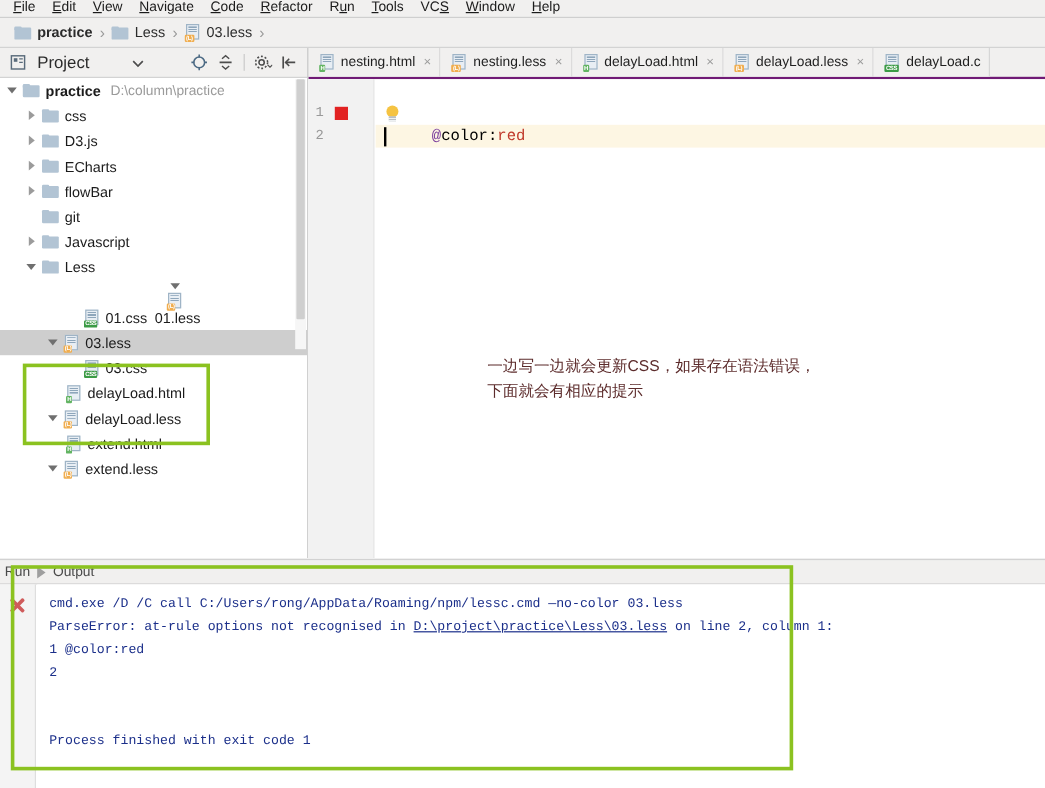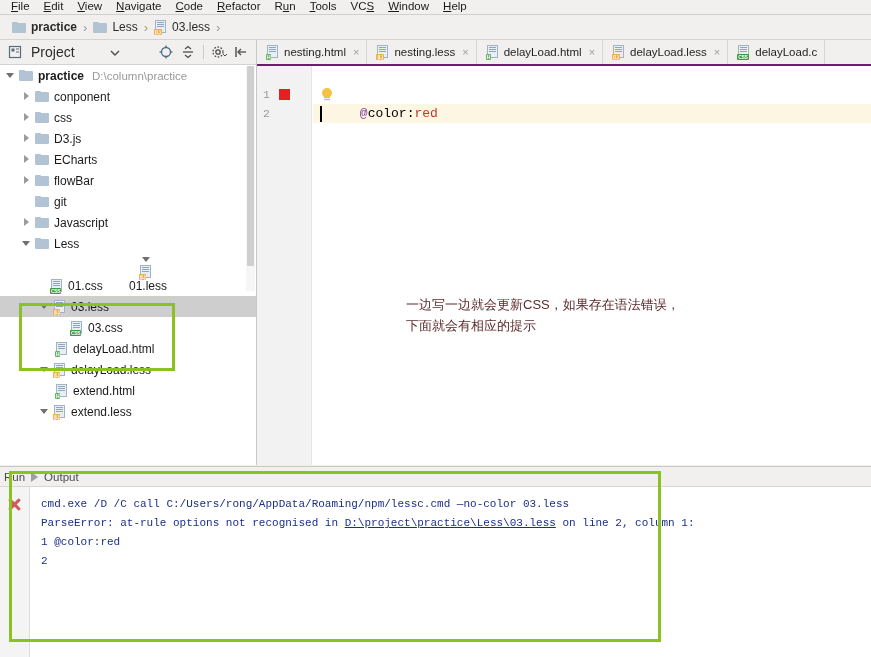--- a/index.html
+++ b/index.html
@@ -411,25 +411,20 @@
   <div class="tree">
 
     <div class="row" style="padding-left:6px;">
       <span class="arrow open"></span>
       <span class="ico-folder"></span>
       <span class="row-label" style="font-weight:bold;">practice</span>
       <span class="row-sub">D:\column\practice</span>
     </div>
 
 
-    <div class="row" style="padding-left:22px;">
-      <span class="arrow closed"></span>
-      <span class="ico-folder"></span>
-      <span class="row-label">conponent</span>
-    </div>
 
     <div class="row" style="padding-left:22px;">
       <span class="arrow closed"></span>
       <span class="ico-folder"></span>
       <span class="row-label">css</span>
     </div>
 
     <div class="row" style="padding-left:22px;">
       <span class="arrow closed"></span>
       <span class="ico-folder"></span>
@@ -468,21 +463,21 @@
     <div class="row" style="padding-left:40px;flex-direction:column;">
       <span class="arrow open"></span>
       <span class="ico-file less">
           <span class="page"></span>
           <span class="lines"></span>
           <span class="badge">(L)</span>
         </span>
       <span class="row-label">01.less</span>
     </div>
 
-    <div class="row" style="padding-left:50px;">
+    <div class="row" style="padding-left:70px;">
       <span class="ico-file css">
           <span class="page"></span>
           <span class="lines"></span>
           <span class="badge">CSS</span>
         </span>
       <span class="row-label">01.css</span>
     </div>
 
     <div class="row selected" style="padding-left:40px;">
       <span class="arrow open"></span>
@@ -587,18 +582,19 @@
       <span class="xmark"></span>
     </div>
 
     <div class="console">
       <div class="cline"><span>cmd.exe /D /C call C:/Users/rong/AppData/Roaming/npm/lessc.cmd —no-color 03.less</span></div>
       <div class="cline"><span>ParseError: at-rule options not recognised in </span><span class="link">D:\project\practice\Less\03.less</span><span> on line 2, column 1:</span></div>
       <div class="cline"><span>1 @color:red</span></div>
       <div class="cline"><span>2</span></div>
       <div class="cline spacer-line"><span></span></div>
       <div class="cline spacer-line"><span></span></div>
+      <div class="cline"><span>Process finished with exit code 1</span></div>
     </div>
   </div>
 
   <div class="greenbox" style="left:9px; top:471px; width:652px; height:171px;"></div>
 
 </div>
 
 </body></html>

